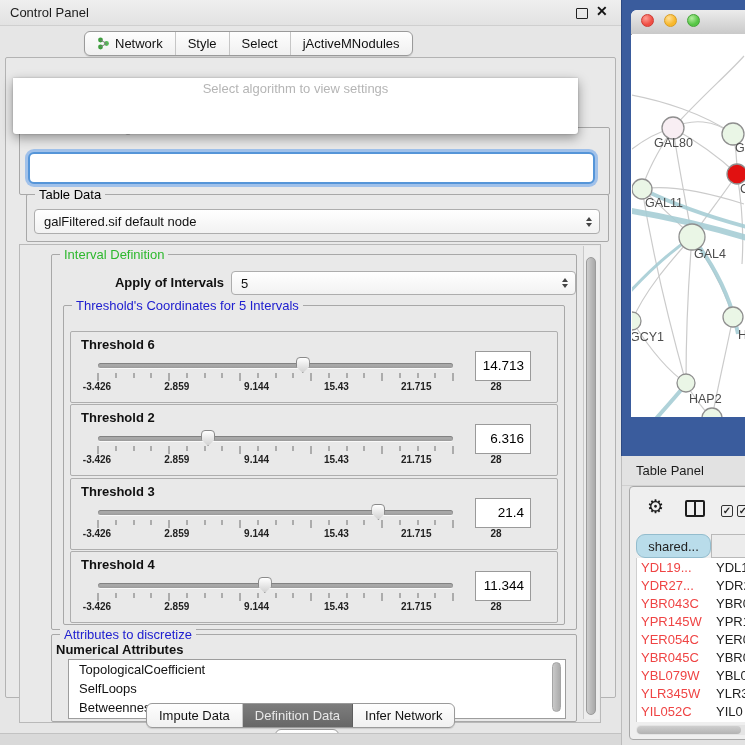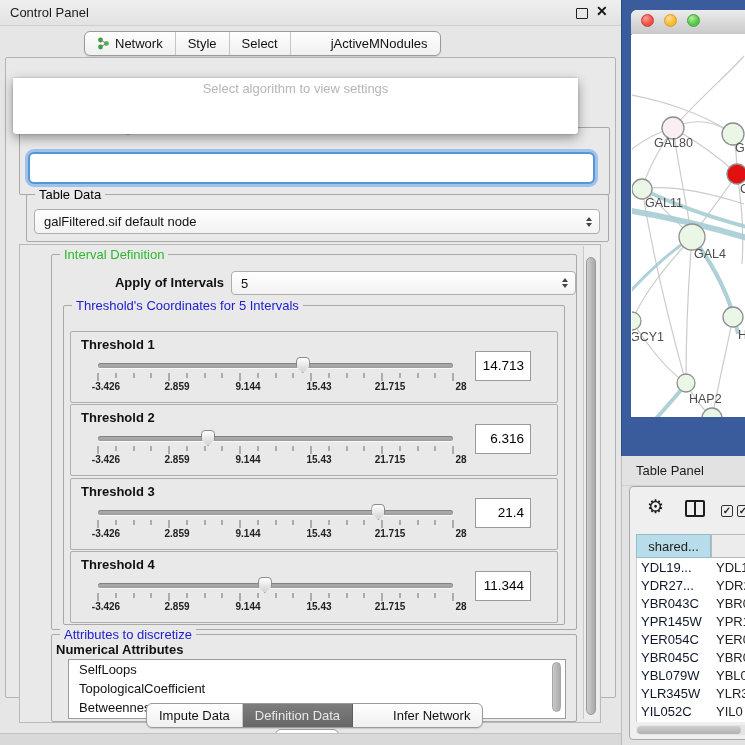--- a/index.html
+++ b/index.html
@@ -9,21 +9,21 @@
   
   #control-panel{left:0;top:0;width:621px;height:745px;background:#e6e6e6;border-right:1px solid #bcbcbc;}
   #cp-titlebar{left:0;top:0;width:668px;height:25px;background:linear-gradient(#efefef,#e2e2e2);border-bottom:1px solid #cfcfcf;}
   #cp-title{left:10px;top:5px;font-size:13px;color:#1c1c1c;}
   #float-btn{left:576px;top:8px;width:10px;height:9px;border:1.5px solid #222;border-radius:1px;}
   #close-btn{left:596px;top:3px;font-size:14px;font-weight:bold;color:#111;}
   .seg-control{display:inline-flex;height:23px;border:1px solid #9a9a9a;border-radius:6px;overflow:hidden;
       background:linear-gradient(#fefefe,#f0f0f0);box-shadow:0 1px 1px rgba(0,0,0,.12);}
   .seg{display:flex;align-items:center;gap:5px;padding:0 12px;font-size:13px;color:#111;
       border-right:1px solid #c6c6c6;white-space:nowrap;}
-  .seg:last-child{border-right:none;margin-left:28px;}
+  .seg:last-child{border-right:none;}
   .seg.selected{background:linear-gradient(#7d7d7d,#676767);color:#e9e9e9;border-right-color:#5e5e5e;}
   #top-tabs{left:84px;top:31px;}
   #bottom-tabs{left:146px;top:703px;}
   #cp-body{left:5px;top:57px;width:609px;height:639px;border:1px solid #b3b3b3;border-radius:2px;background:#e9e9e9;}
   .group{border:1px solid #a8a8a8;border-radius:2px;}
   .gtitle{position:absolute;top:-8px;left:8px;background:#e9e9e9;padding:0 4px;font-size:13px;white-space:nowrap;}
   .gtitle.green{color:#2eb82e;}
   .gtitle.blue{color:#2020d0;}
   .gtitle.faded{color:#b5b5b5;}
   #alg-group{left:13px;top:69px;width:589px;height:66px;}
@@ -51,21 +51,21 @@
   #coords-group{left:57px;top:247px;width:500px;height:318px;}
   .thr-panel{position:absolute;left:6px;width:486px;height:70px;border:1px solid #aeaeae;border-radius:2px;background:#e9e9e9;}
   .thr-label{position:absolute;left:10px;top:5px;font-size:13px;font-weight:bold;color:#111;}
   .thr-track{position:absolute;left:27px;top:31px;width:355px;height:5px;border-radius:3px;
       background:linear-gradient(#b5b5b5,#9b9b9b);box-shadow:inset 0 1px 1px rgba(0,0,0,.3),0 1px 0 rgba(255,255,255,.7);}
   .thr-handle{position:absolute;top:-6px;width:14px;height:16px;transform:translateX(-50%);
       background:linear-gradient(#ffffff,#d2d2d2);border:1px solid #8a8a8a;box-sizing:border-box;
       border-radius:4px 4px 2px 2px;clip-path:polygon(0 0,100% 0,100% 58%,50% 100%,0 58%);}
   .thr-ticks{position:absolute;left:27px;top:41px;width:355px;height:8px;}
   .tick{position:absolute;width:1px;background:#707070;transform:translateX(-50%);}
-  .thr-labels{position:absolute;left:35px;top:49px;width:355px;height:12px;}
+  .thr-labels{position:absolute;left:26px;top:49px;width:399px;height:12px;}
   .tick-label{position:absolute;transform:translateX(-50%);font-size:10px;font-weight:bold;color:#222;white-space:nowrap;}
   .thr-value{position:absolute;right:26px;top:19px;width:56px;height:30px;background:#fff;border:1px solid #9a9a9a;
       font-size:13.5px;color:#000;text-align:right;padding:6px 6px 0 0;box-sizing:border-box;}
   #attr-group{left:45px;top:576px;width:524px;height:86px;}
   #attr-label{left:50px;top:584px;font-size:13px;font-weight:bold;color:#111;}
   #attr-list{left:62px;top:601px;width:496px;height:58px;background:#fff;border:1px solid #9d9d9d;overflow:hidden;}
   .attr-item{height:19px;padding:2px 0 0 10px;font-size:13px;color:#111;box-sizing:border-box;}
   #attr-scroll-thumb{left:546px;top:604px;width:9px;height:50px;border-radius:5px;
       background:linear-gradient(90deg,#c9c9c9,#ababab);border:1px solid #a5a5a5;box-sizing:border-box;}
   #apply-btn{left:269px;top:671px;width:64px;height:21px;border:1px solid #9c9c9c;border-radius:6px;
@@ -93,21 +93,21 @@
   #split-icon:after{content:"";position:absolute;left:7px;top:0;width:2px;height:13px;background:#1d1d1d;}
   .cb-icon{top:12px;width:12px;height:12px;border:1.5px solid #333;border-radius:2px;box-sizing:border-box;
       font-size:10px;font-weight:bold;color:#222;text-align:center;line-height:9px;}
   #cb1{left:83px;} #cb2{left:99px;}
   #tp-header{left:6px;top:47px;width:160px;height:24px;}
   .th-cell{position:absolute;top:0;height:24px;box-sizing:border-box;border:1px solid #b9b9b9;
       font-size:13px;color:#222;text-align:center;padding-top:4px;background:#ececec;}
   .th-cell.sel{background:#b9dcea;border-color:#93bccd;}
   #tp-rows{left:6px;top:71px;width:160px;height:164px;background:#fff;overflow:hidden;border-left:1px solid #cfcfcf;}
   .tp-row{position:relative;height:18px;}
-  .tp-c1{position:absolute;left:4px;top:2px;width:72px;font-size:13px;color:#0f172a;white-space:nowrap;overflow:hidden;}
+  .tp-c1{position:absolute;left:4px;top:2px;width:72px;font-size:13px;color:#ef4444;white-space:nowrap;overflow:hidden;}
   .tp-c2{position:absolute;left:79px;top:2px;width:80px;font-size:13px;color:#222;white-space:nowrap;overflow:hidden;}
   #tp-hscroll{left:6px;top:238px;width:122px;height:10px;background:#e4e4e4;border-radius:5px;}
   #tp-hthumb{left:1px;top:1px;width:104px;height:8px;border-radius:4px;background:linear-gradient(#cfcfcf,#b2b2b2);}
 </style>
 </head>
 <body>
 
 <div id="app">
 
   <div id="control-panel" class="abs">
@@ -169,21 +169,21 @@
       <div id="num-combo" class="abs combo">
         <span>5</span>
         <span class="stepper">
             <span class="tri-up"></span>
             <span class="tri-down"></span>
           </span>
       </div>
       <div id="coords-group" class="abs group">
         <span class="gtitle blue">Threshold's Coordinates for 5 Intervals</span>
       <div class="thr-panel" style="top: 25px;">
-            <div class="thr-label">Threshold 1</div>
+            <div class="thr-label">Threshold 6</div>
             <div class="thr-track">
               <div class="thr-handle" style="left: 57.7%;"></div>
             </div>
             <div class="thr-ticks">
               <span class="tick" style="left: 0%; height: 8px;"></span>
               <span class="tick" style="left: 5%; height: 5px;"></span>
               <span class="tick" style="left: 10%; height: 5px;"></span>
               <span class="tick" style="left: 15%; height: 5px;"></span>
               <span class="tick" style="left: 20%; height: 8px;"></span>
               <span class="tick" style="left: 25%; height: 5px;"></span>
@@ -327,22 +327,22 @@
             </div>
             <div class="thr-value">11.344</div>
           </div>
         </div>
 
       <div id="attr-group" class="abs group">
         <span class="gtitle blue">Attributes to discretize</span>
       </div>
       <div id="attr-label" class="abs">Numerical Attributes</div>
       <div id="attr-list" class="abs">
+          <div class="attr-item">TopologicalCoefficient</div>
           <div class="attr-item">SelfLoops</div>
-          <div class="attr-item">TopologicalCoefficient</div>
           <div class="attr-item">BetweennessCentrality</div>
         </div>
       <div id="attr-scroll-thumb" class="abs"></div>
 
       <div id="apply-btn" class="abs">Apply</div>
     </div>
 
     <div id="alg-popup" class="abs">
       <div class="popup-prompt">Select algorithm to view settings</div>
     </div>
@@ -419,21 +419,21 @@
     <span id="tp-title" class="abs">Table Panel</span>
   </div>
   <div id="tp-box" class="abs">
     <div id="tp-toolbar" class="abs">
       <span id="gear-icon" class="abs">⚙</span>
       <span id="split-icon" class="abs"></span>
       <span id="cb1" class="abs cb-icon">✓</span>
       <span id="cb2" class="abs cb-icon">✓</span>
     </div>
     <div id="tp-header" class="abs">
-        <div class="th-cell sel" style="left: 0px; width: 75px;">shared...</div>
+        <div class="th-cell sel" style="left: 0px; width: 75px; border-radius: 9px;">shared...</div>
         <div class="th-cell" style="left: 75px; width: 80px;">n</div>
       </div>
     <div id="tp-rows" class="abs">
         <div class="tp-row">
           <div class="tp-c1">YDL19...</div>
           <div class="tp-c2">YDL1</div>
         </div>
         <div class="tp-row">
           <div class="tp-c1">YDR27...</div>
           <div class="tp-c2">YDR2</div>

